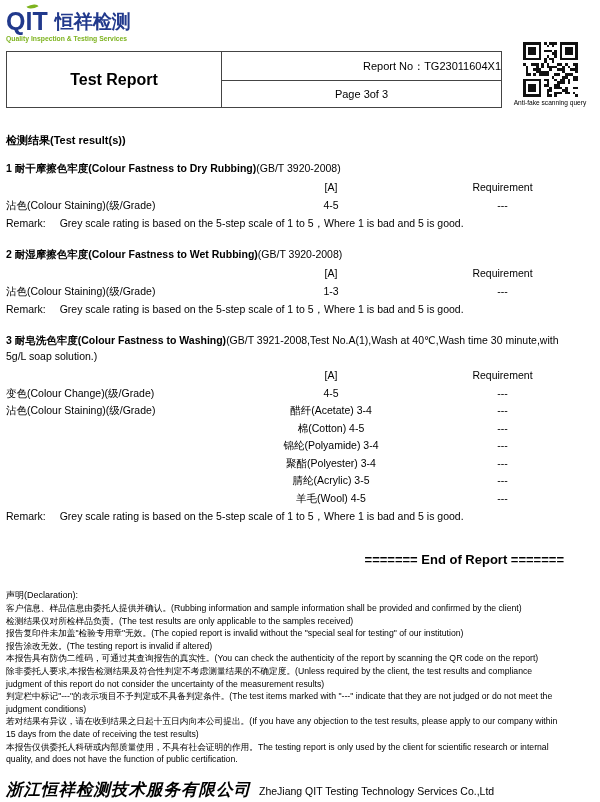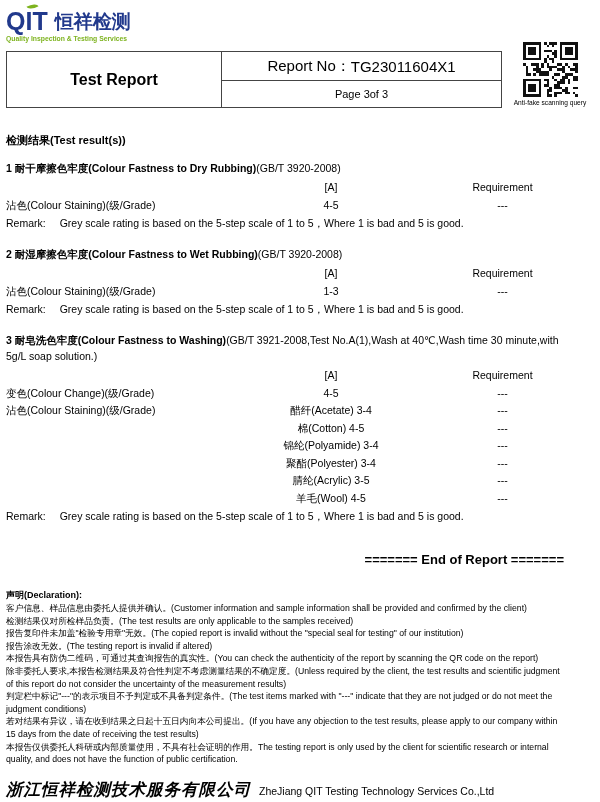--- a/index.html
+++ b/index.html
@@ -20,21 +20,21 @@
               background:var(--green); border-radius:0 100% 0 100%; transform:rotate(-28deg); }
   .logo-cn{ font-size:19px; font-weight:bold; color:var(--navy); line-height:24px; }
   .logo-tagline{ font-size:6.8px; color:var(--green); font-weight:bold; margin-top:1px; }
 
   
   .header-table{ margin-top:9px; width:496px; border:1.5px solid var(--line);
                  display:grid; grid-template-columns:215px 1fr; }
   .cell-title{ grid-row:1/3; display:flex; align-items:center; justify-content:center;
                border-right:1.5px solid var(--line); font-size:16px; font-weight:bold; }
   .cell-reportno{ height:29px; border-bottom:1.5px solid var(--line);
-                  display:flex; align-items:center; justify-content:center; font-size:15px; }
+                  display:flex; align-items:center; justify-content:flex-end; font-size:11px; }
   .cell-page{ height:26px; display:flex; align-items:center; justify-content:center; font-size:11px; }
 
   .qr-block{ position:absolute; top:42px; right:10px; width:80px; text-align:center; }
   .qr-svg{ display:block; margin:0 auto; width:55px; height:55px; }
   .qr-caption{ font-size:6.6px; margin-top:2px; white-space:nowrap; }
 
   
   .results{ margin-top:24px; width:558px; }
   .results-heading{ font-size:11px; font-weight:bold; line-height:17px; }
   .section{ margin-top:11px; }
@@ -44,21 +44,21 @@
   .res-row .c2{ text-align:center; }
   .res-row .c3{ text-align:center; }
   .remark{ display:flex; font-size:10.5px; line-height:17px; margin-top:1px; }
   .remark-label{ margin-right:14px; }
   .section + .section{ margin-top:14px; }
 
   .end-report{ width:558px; text-align:right; font-size:13px; font-weight:bold; margin:27px 0 0; }
 
   
   .declaration{ margin-top:22px; width:560px; }
-  .decl-heading{ font-size:9px; font-weight:bold; line-height:13px; }
+  .decl-heading{ font-size:9px; font-weight:normal; line-height:13px; }
   .decl-item{ font-size:8.7px; line-height:12.6px; }
 
   
   .footer{ margin-top:13px; width:560px; }
   .company-row{ display:flex; align-items:baseline; gap:8px; }
   .company-cn{ font-family:"DejaVu Serif","Liberation Serif",serif; font-style:italic;
                font-weight:bold; font-size:16.5px; letter-spacing:1px; }
   .company-en{ font-size:10.5px; }
 </style>
 </head>
@@ -401,26 +401,26 @@
     </div>
   </div>
       </div>
   </div>
 
   <div class="end-report">======= End of Report =======</div>
 
   <div class="declaration">
     <div class="decl-heading">声明(Declaration):</div>
     <div id="decl-items">
-        <p class="decl-item">客户信息、样品信息由委托人提供并确认。(Customer information and sample information shall be provided and confirmed by the client)</p>
+        <p class="decl-item">客户信息、样品信息由委托人提供并确认。(Rubbing information and sample information shall be provided and confirmed by the client)</p>
         <p class="decl-item">检测结果仅对所检样品负责。(The test results are only applicable to the samples received)</p>
         <p class="decl-item">报告复印件未加盖"检验专用章"无效。(The copied report is invalid without the "special seal for testing" of our institution)</p>
         <p class="decl-item">报告涂改无效。(The testing report is invalid if altered)</p>
         <p class="decl-item">本报告具有防伪二维码，可通过其查询报告的真实性。(You can check the authenticity of the report by scanning the QR code on the report)</p>
-        <p class="decl-item">除非委托人要求,本报告检测结果及符合性判定不考虑测量结果的不确定度。(Unless required by the client, the test results and scientific judgment of this report do not consider the uncertainty of the measurement results)</p>
+        <p class="decl-item">除非委托人要求,本报告检测结果及符合性判定不考虑测量结果的不确定度。(Unless required by the client, the test results and compliance judgment of this report do not consider the uncertainty of the measurement results)</p>
         <p class="decl-item">判定栏中标记"---"的表示项目不予判定或不具备判定条件。(The test items marked with "---" indicate that they are not judged or do not meet the judgment conditions)</p>
         <p class="decl-item">若对结果有异议，请在收到结果之日起十五日内向本公司提出。(If you have any objection to the test results, please apply to our company within 15 days from the date of receiving the test results)</p>
         <p class="decl-item">本报告仅供委托人科研或内部质量使用，不具有社会证明的作用。The testing report is only used by the client for scientific research or internal quality, and does not have the function of public certification.</p>
       </div>
   </div>
 
   <div class="footer">
     <div class="company-row">
       <span class="company-cn">浙江恒祥检测技术服务有限公司</span>
       <span class="company-en">ZheJiang QIT Testing Technology Services Co.,Ltd</span>

